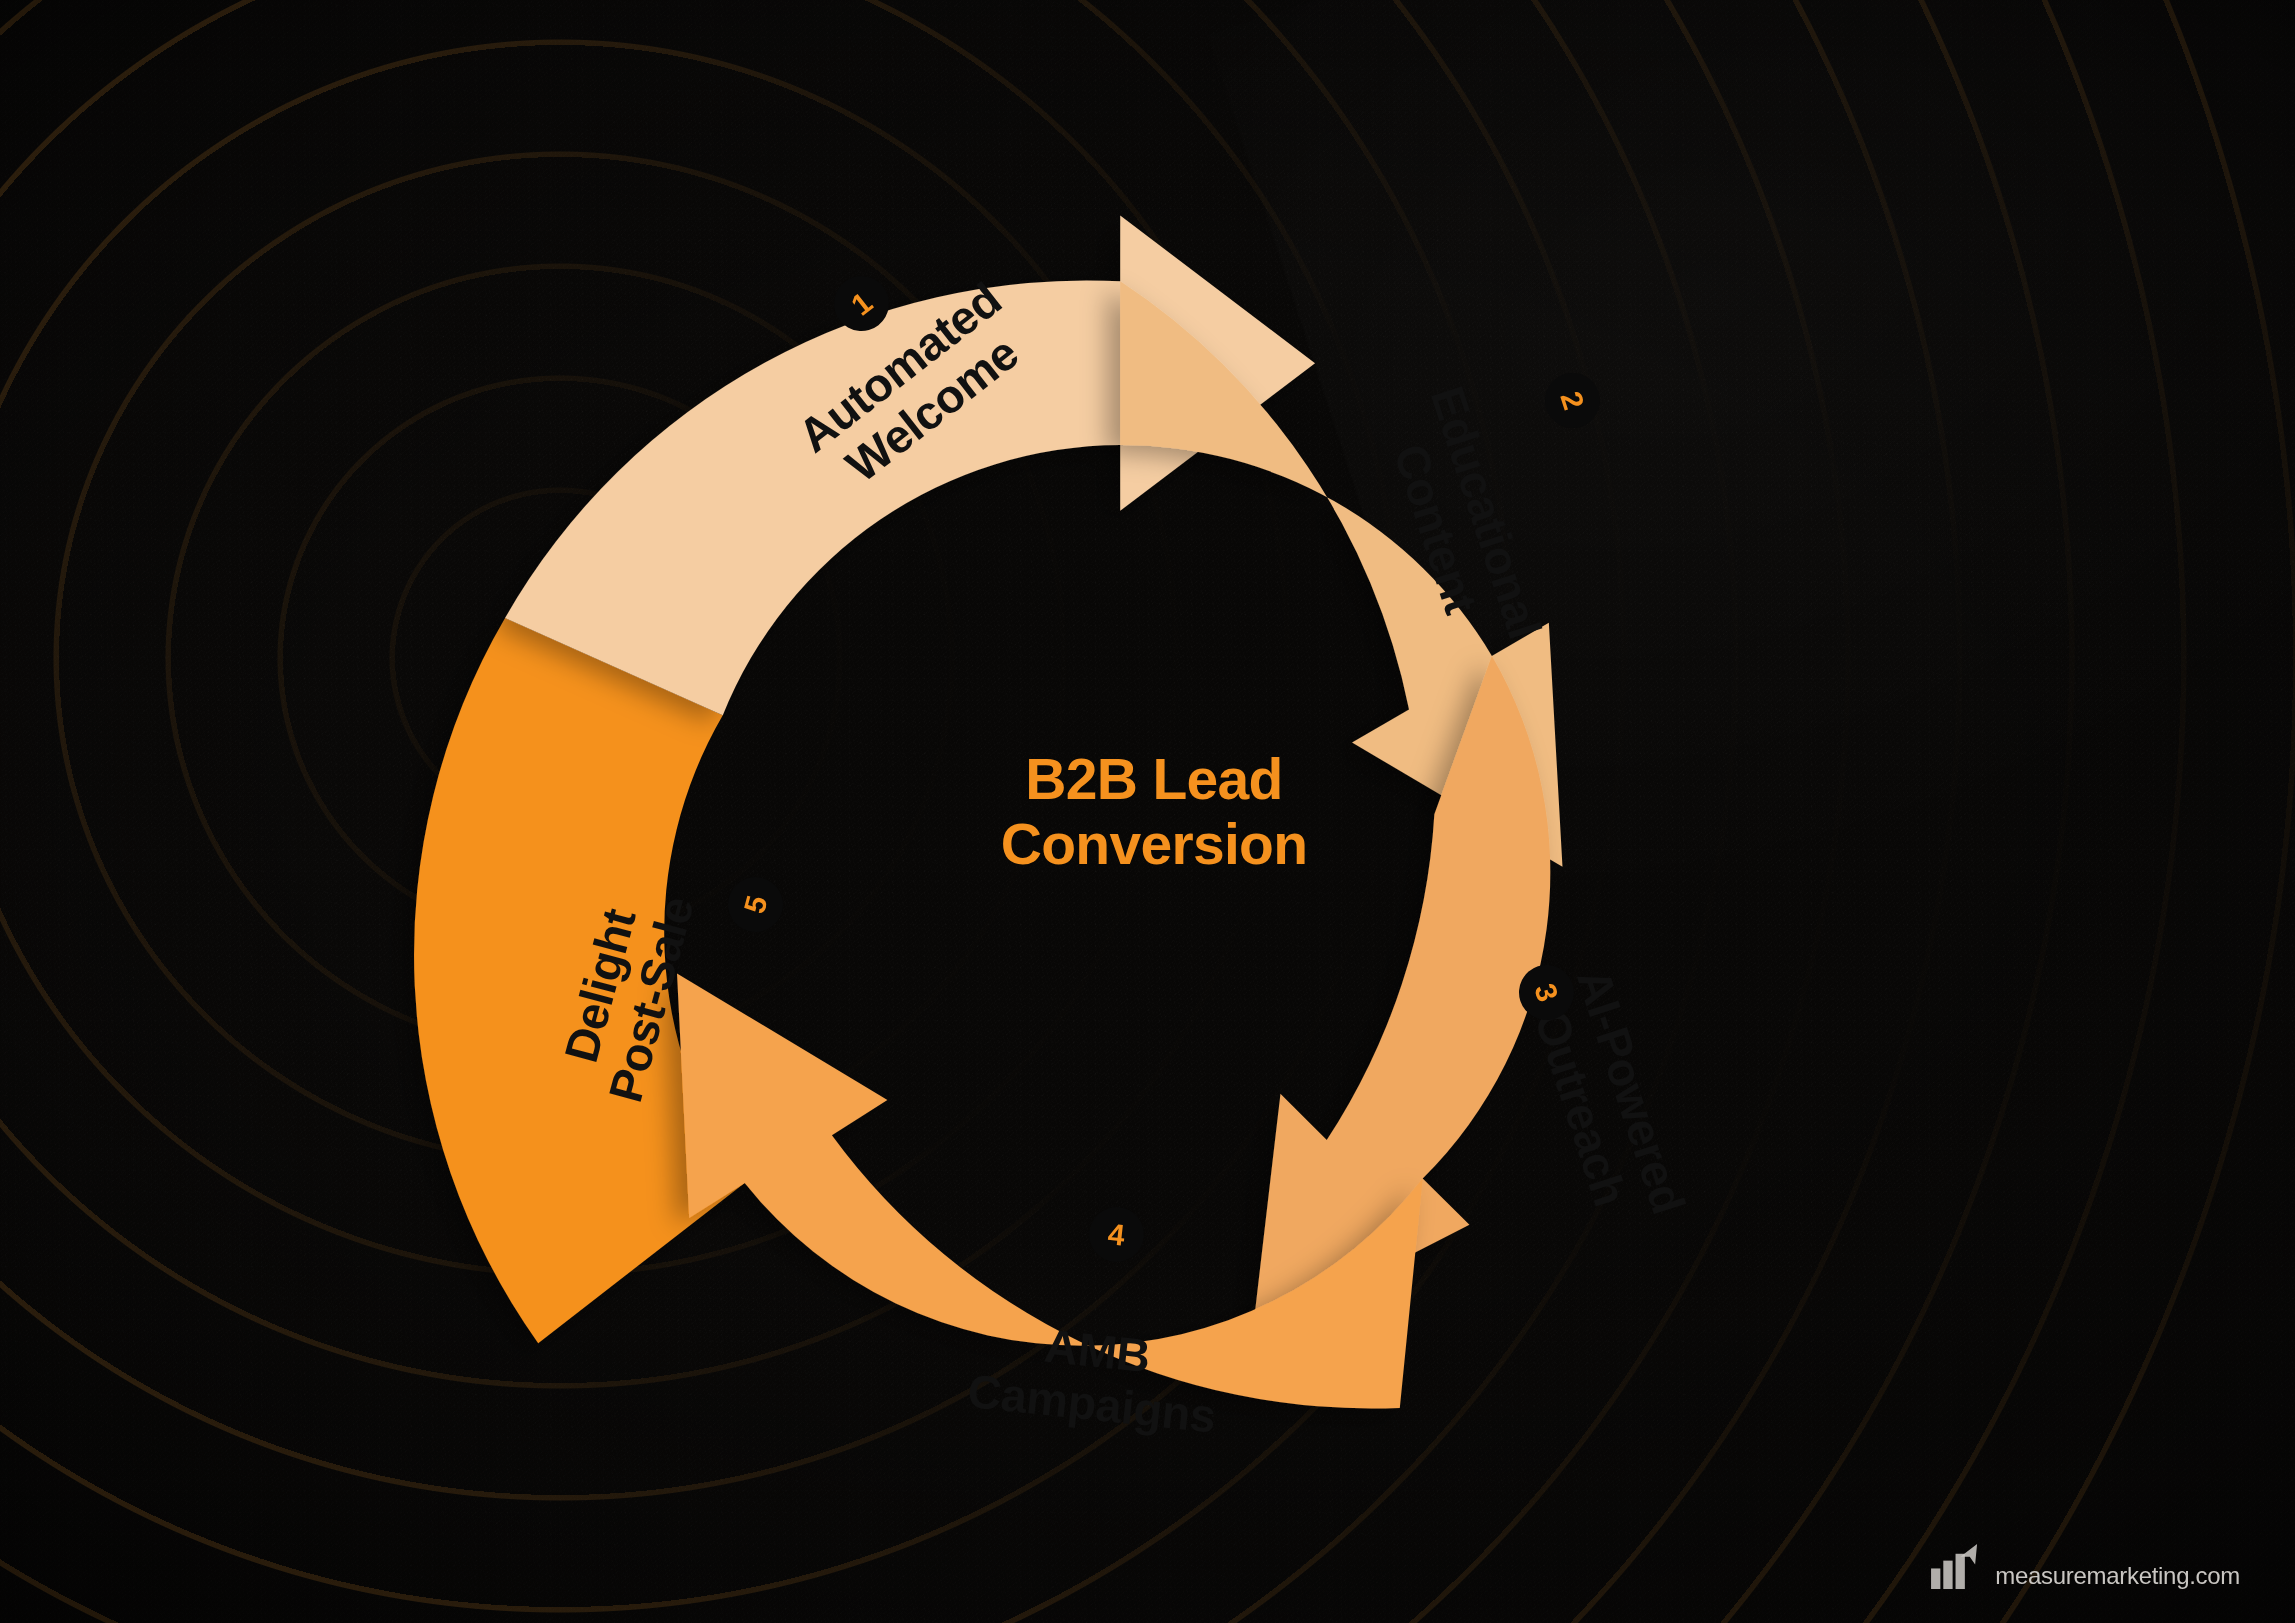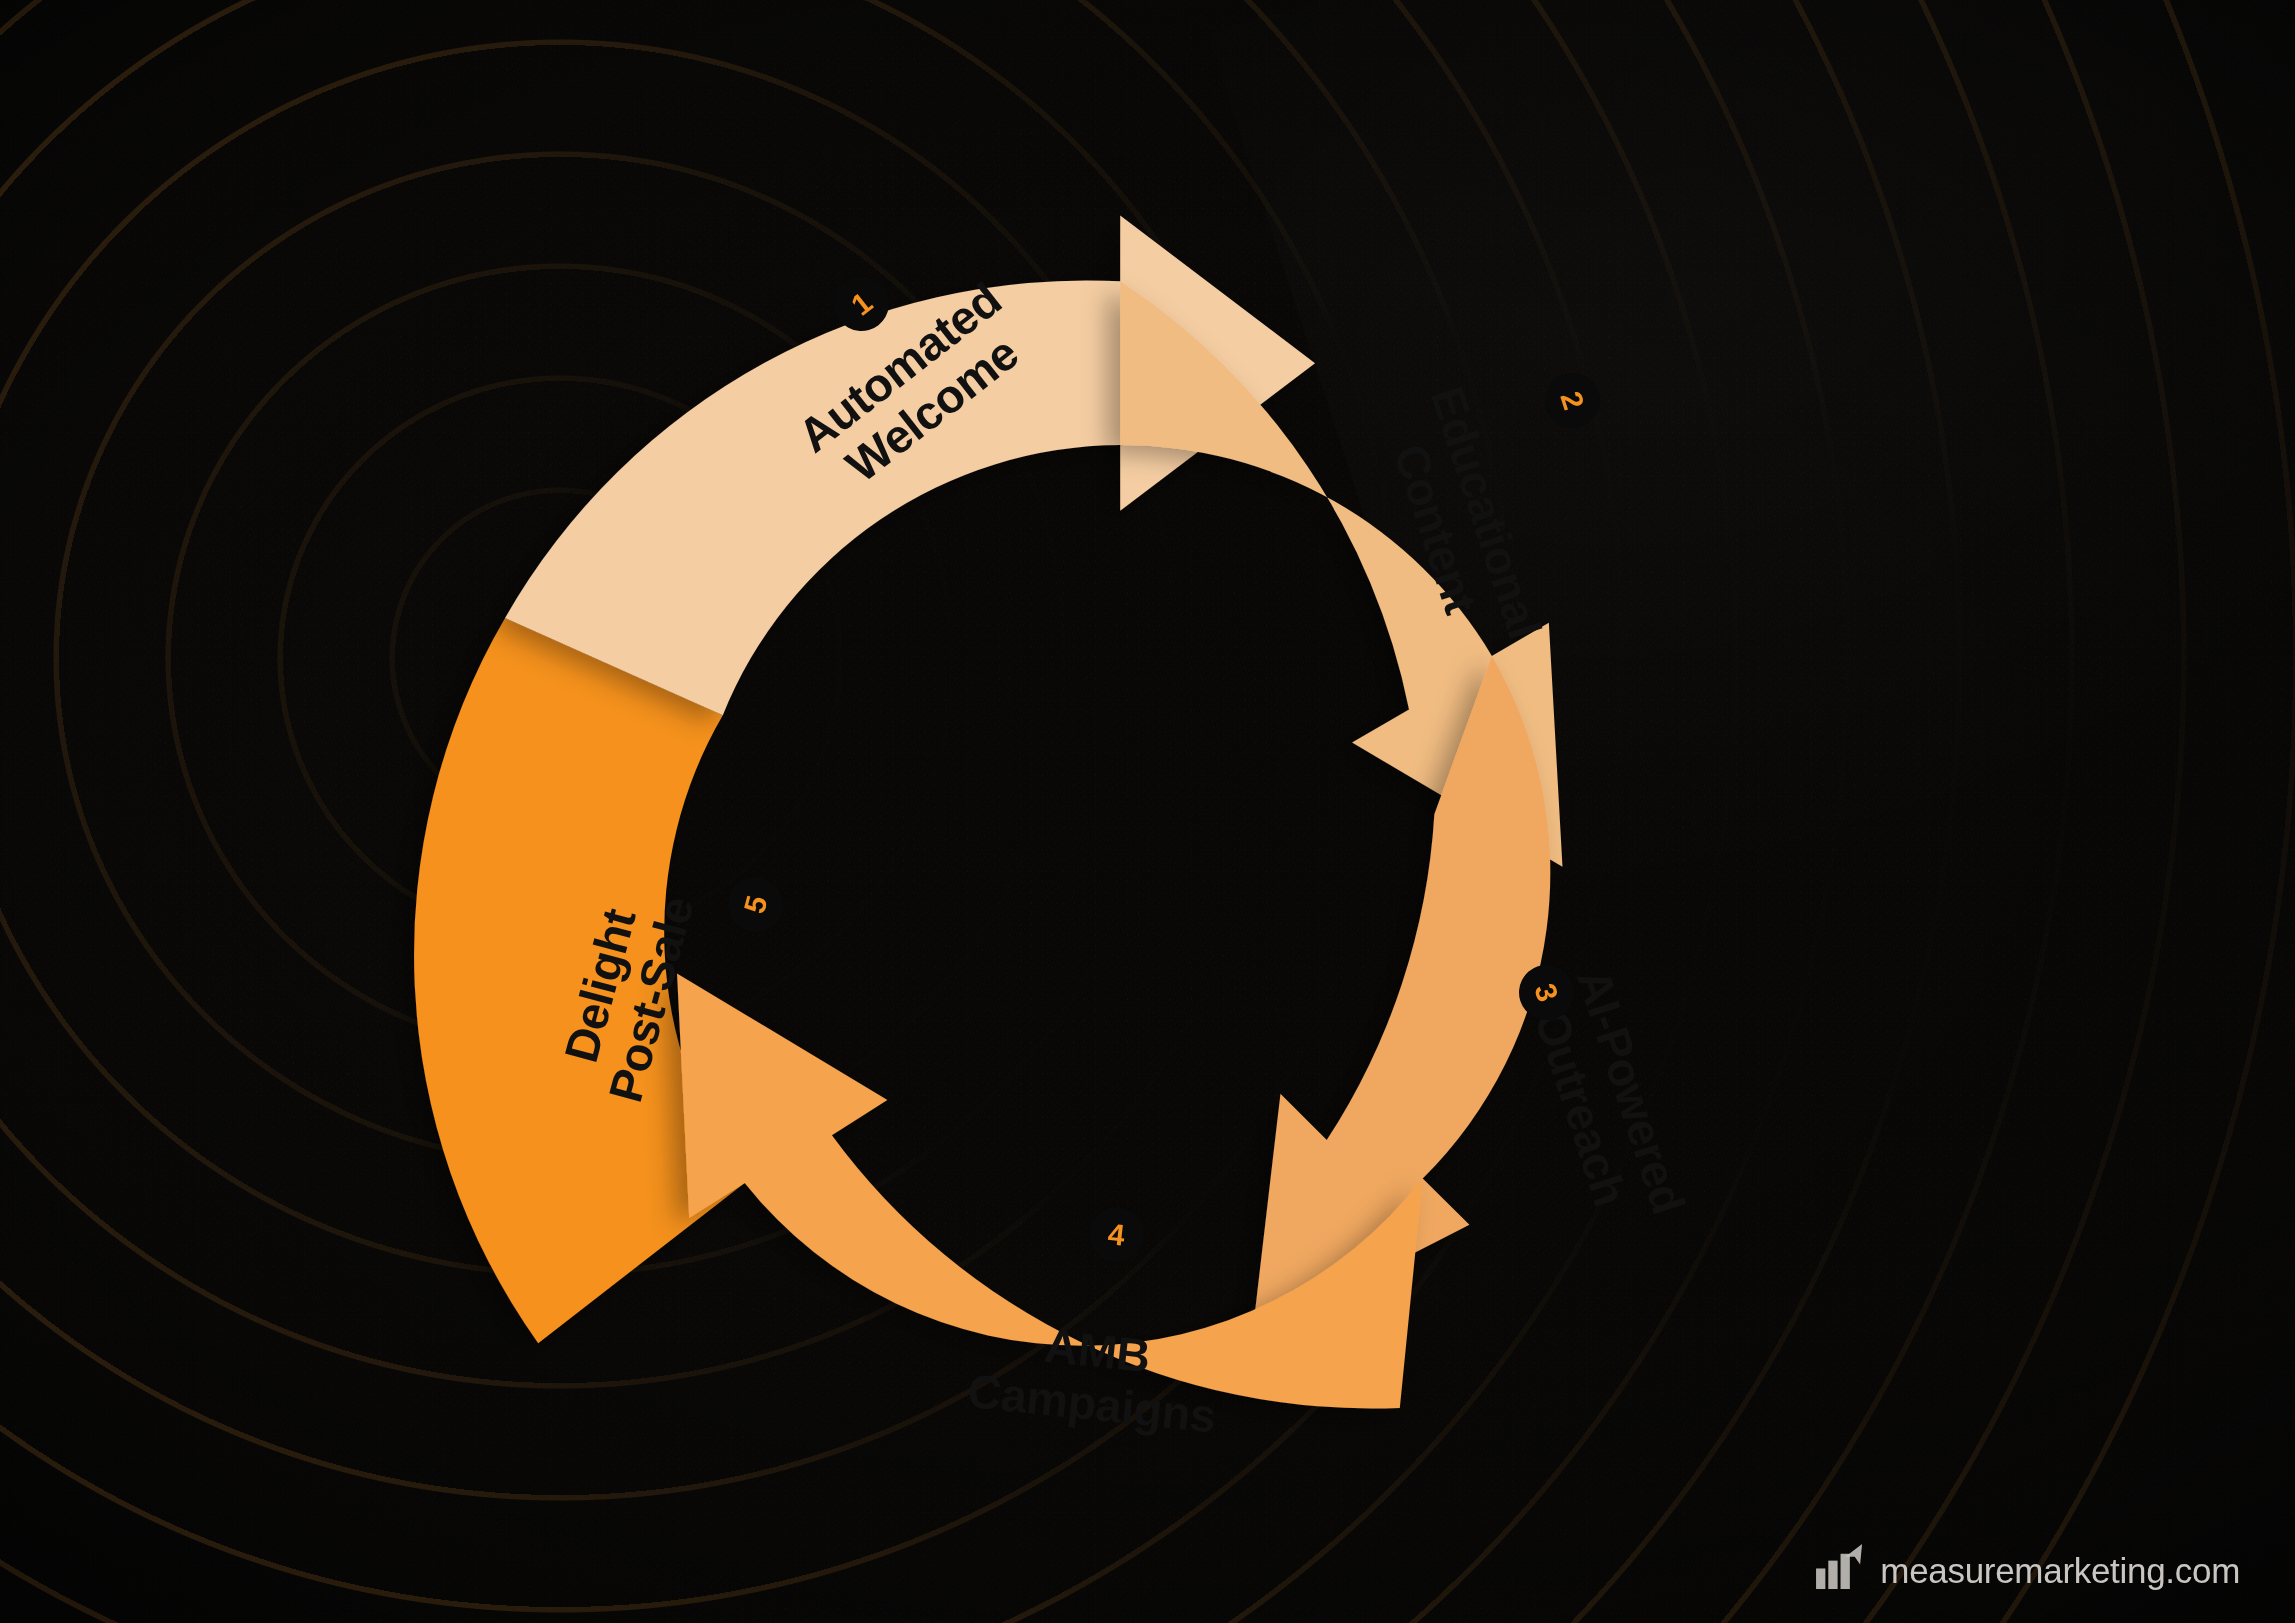--- a/index.html
+++ b/index.html
@@ -132,21 +132,21 @@
 
   
   #logo{
     position:absolute;
     right:55px; bottom:34px;
     display:flex; align-items:flex-end; gap:10.7px;
   }
   #logo-mark{ display:block; }
   #logo-text{
     color:#c9c6c2;
-    font-size:35px;
+    font-size:24px;
     font-weight:400;
     letter-spacing:-0.3px;
     line-height:1;
     padding-bottom:1.9px;
     font-family:"Liberation Sans", sans-serif;
   }
 </style>
 </head>
 <body>
 
@@ -248,20 +248,24 @@
   </div>
 
   <div class="seg-label" style="left:626px; top:940px; width:390px; margin-left:-195px; transform:rotate(-75deg);">
     <span class="ln">Delight</span>
     <span class="ln">Post-Sale</span>
   </div>
   <div class="badge" style="left:728px; top:877px; transform:rotate(-75deg);">
     <span>5</span>
   </div>
 
+  <div id="center-title">
+    <span class="ln">B2B Lead</span>
+    <span class="ln">Conversion</span>
+  </div>
 
 </div>
 
 <div id="logo">
   <svg id="logo-mark" width="55" height="47" viewBox="0 0 112 96">
     <rect x="2" y="52" width="19" height="42" fill="#c9c6c2" opacity="0.88"></rect>
     <rect x="27" y="36" width="19" height="58" fill="#c9c6c2" opacity="0.88"></rect>
     <rect x="52" y="22" width="19" height="72" fill="#c9c6c2" opacity="0.88"></rect>
     <path d="M 62,28 L 96,2 L 92,44 L 81,28 Z" fill="#c9c6c2" opacity="0.88"></path>
   </svg>

